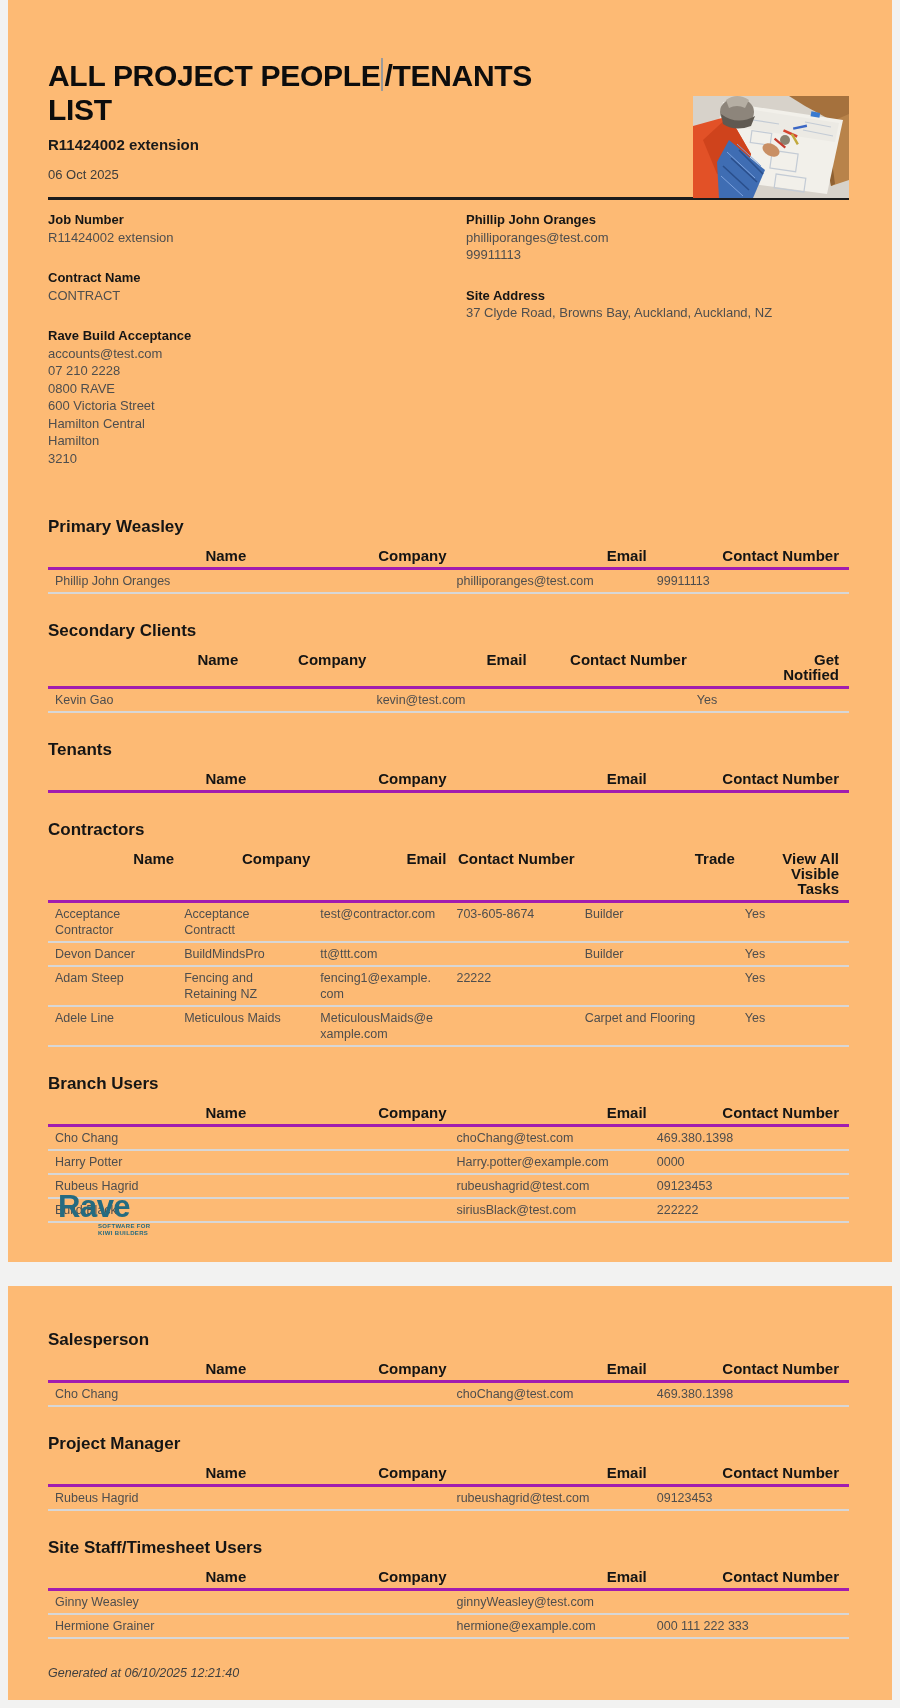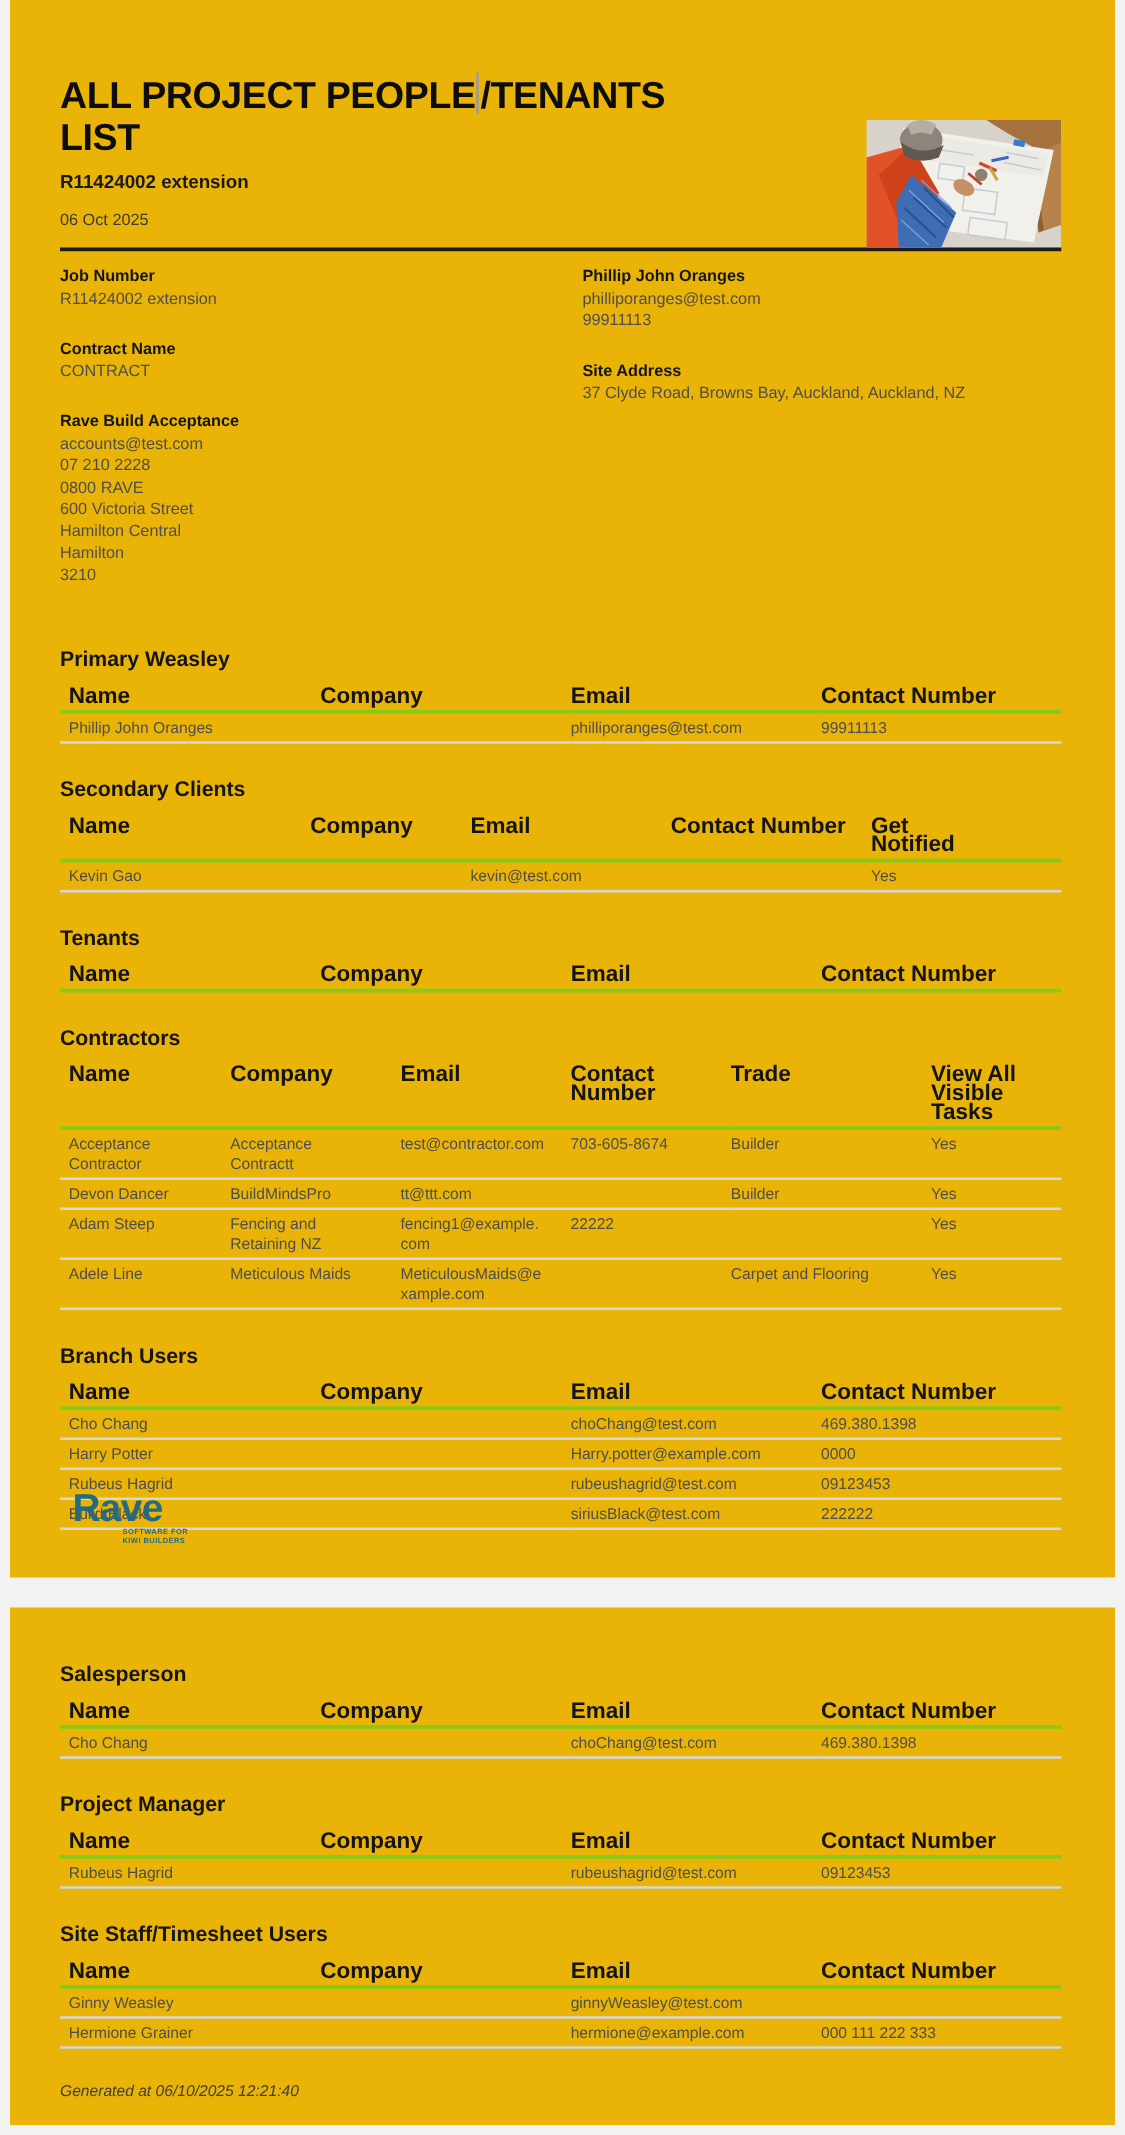--- a/index.html
+++ b/index.html
@@ -3,21 +3,21 @@
 <meta charset="utf-8">
 <style>
   html,body { margin:0; padding:0; }
   body {
     width:900px; height:1708px;
     background:#f2f2f1;
     font-family:"Liberation Sans", sans-serif;
     -webkit-font-smoothing:antialiased;
   }
   .canvas { width:900px; height:1708px; box-sizing:border-box; background:#f2f2f1; }
-  .page { background:#eab308; margin:0 8px; box-sizing:border-box; }
+  .page { background:#fdba74; margin:0 8px; box-sizing:border-box; }
   .page1 { height:1262px; padding:0 43px 0 40px; position:relative; overflow:hidden; }
   .page-gap { height:24px; }
   .page2 { height:414px; padding:44px 43px 0 40px; position:relative; overflow:hidden; }
 
   
   .doc-header { padding-top:58px; }
   .doc-title {
     margin:0; max-width:520px;
     font-size:30px; line-height:34px; font-weight:bold;
     letter-spacing:-0.3px; color:#0d0d0d;
@@ -32,23 +32,23 @@
   
   .info { display:grid; grid-template-columns:418px 1fr; padding-top:11px; }
   .igroup { margin-bottom:23px; }
   .ilabel { font-weight:bold; font-size:13px; color:#151515; line-height:17.5px; }
   .ival { font-size:13px; color:#4e4e4e; line-height:17.5px; }
 
   
   .section h2 { font-size:17px; font-weight:bold; color:#151515; margin:27px 0 9px 0; line-height:20px; }
   .data-table { width:100%; border-collapse:collapse; table-layout:fixed; }
   .data-table th {
-    text-align:left; font-size:18px; font-weight:bold; color:#141414;
+    text-align:right; font-size:15px; font-weight:bold; color:#141414;
     padding:2px 10px 4px 0; vertical-align:top; line-height:15px;
-    border-bottom:3px solid #84cc16;
+    border-bottom:3px solid #a21caf;
   }
   .data-table th:first-child, .data-table td:first-child { padding-left:7px; }
   .data-table td {
     font-size:12.5px; color:#4e4e4e; padding:3px 10px 3px 0;
     vertical-align:top; line-height:16px;
     border-bottom:2px solid #d7d7d7;
   }
   table[data-table="contractors"] td:nth-child(1) .cell-span,
   table[data-table="contractors"] td:nth-child(2) .cell-span { display:inline-block; max-width:106px; }
   table[data-table="contractors"] td:nth-child(3) .cell-span { display:inline-block; max-width:116px; word-break:break-all; }

